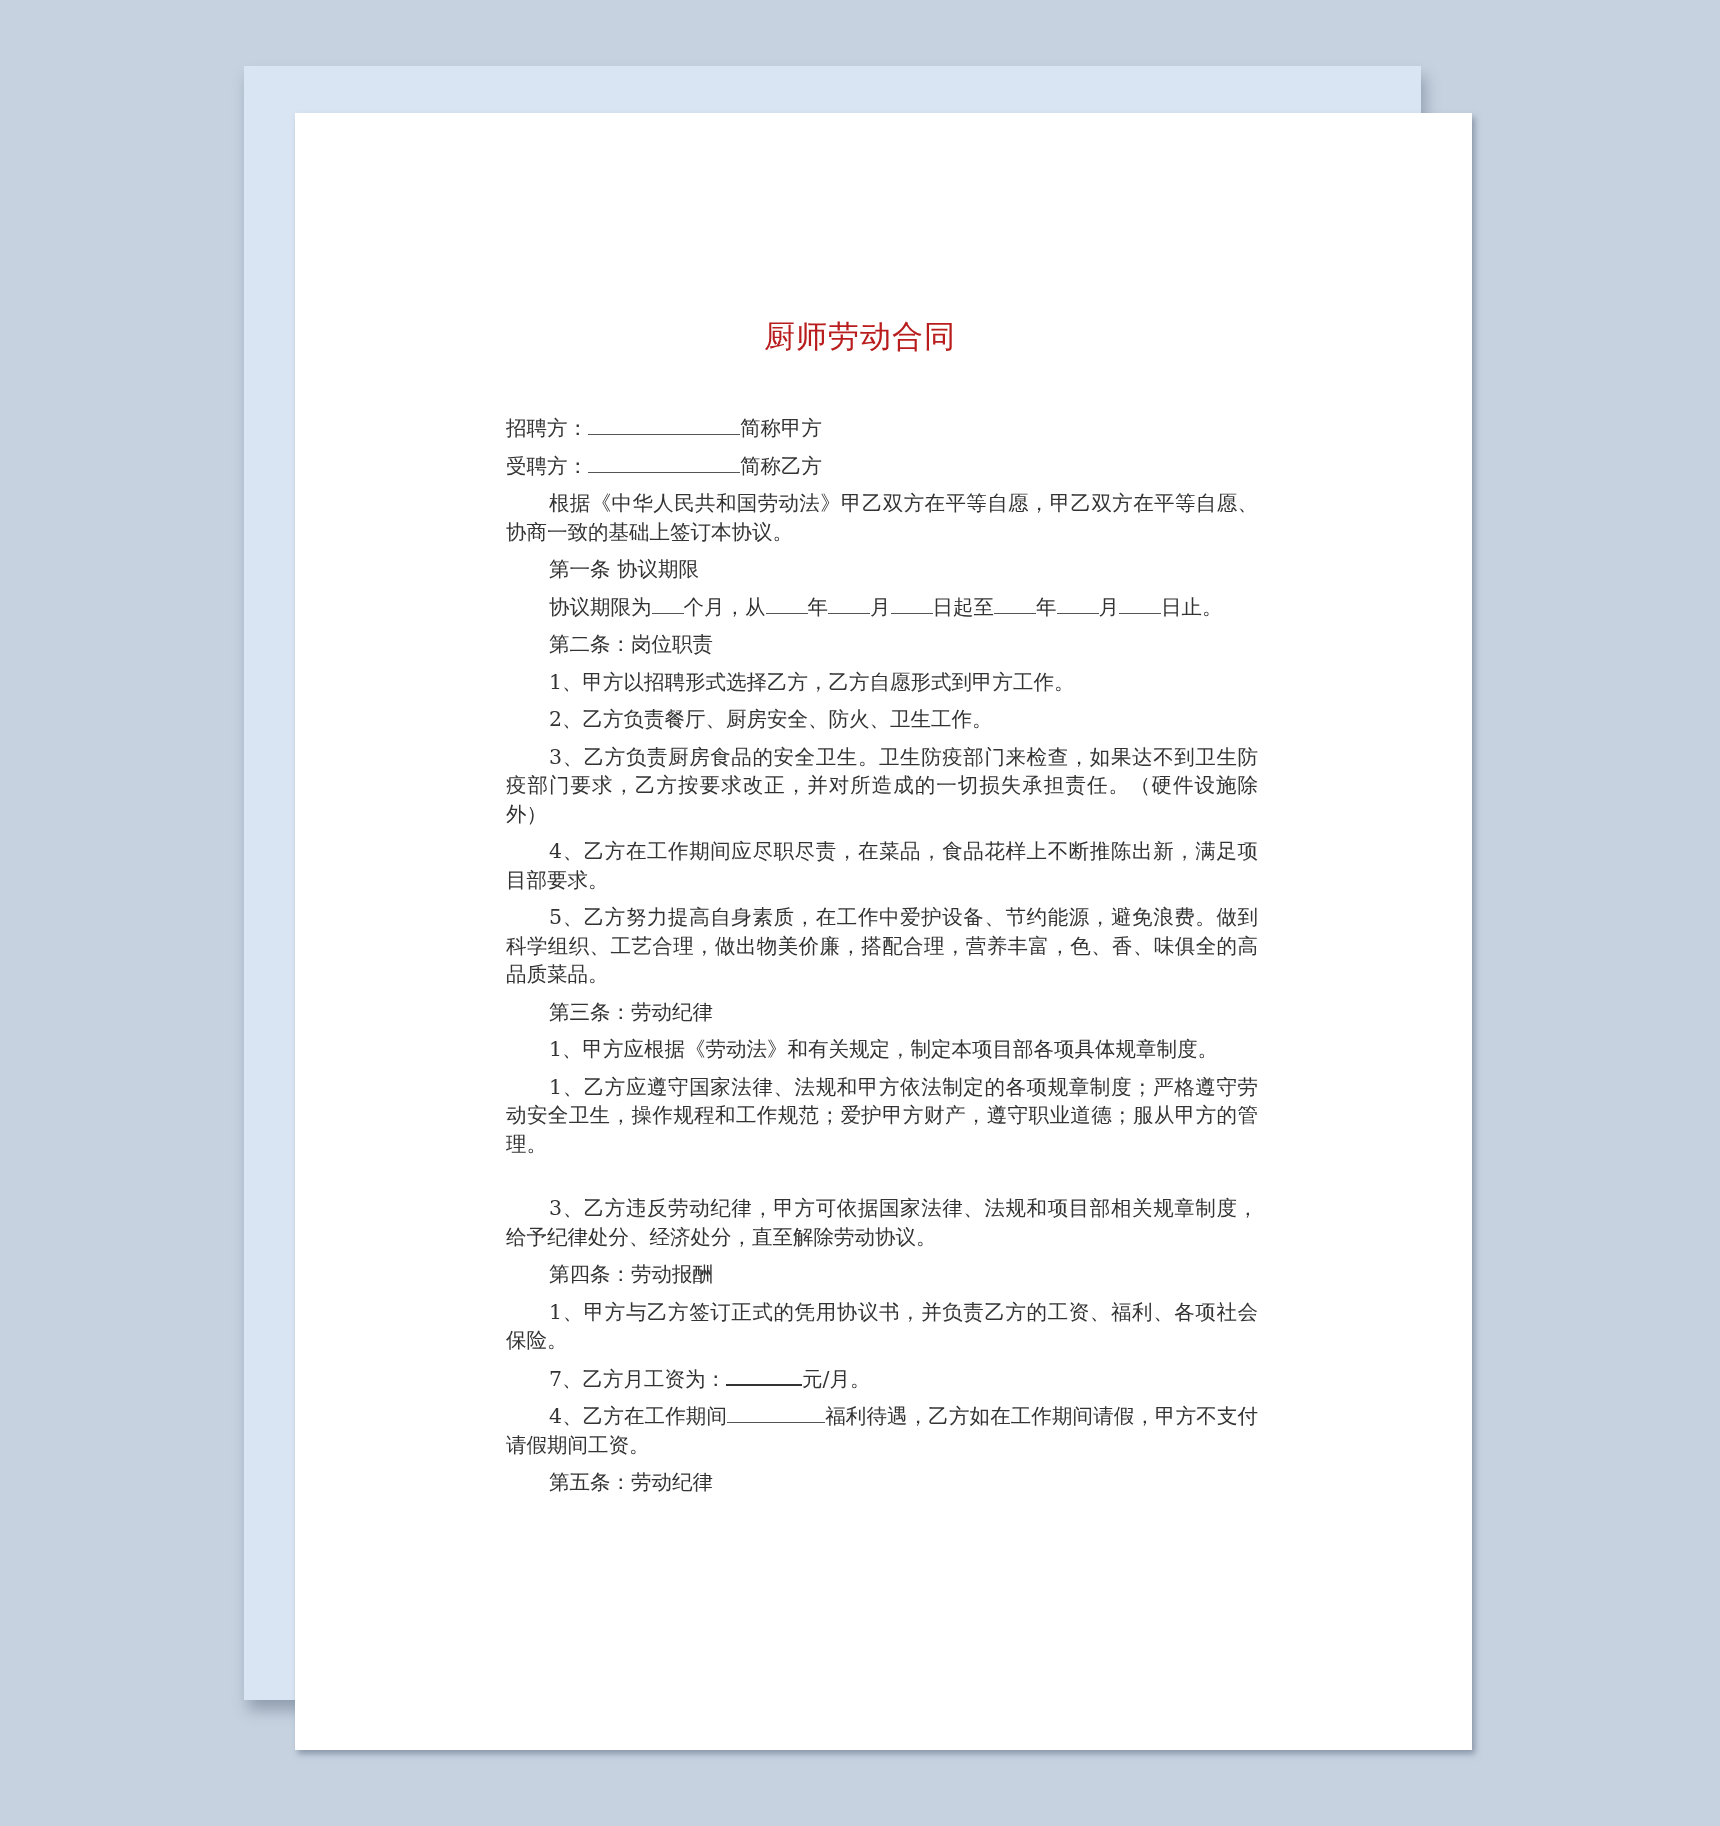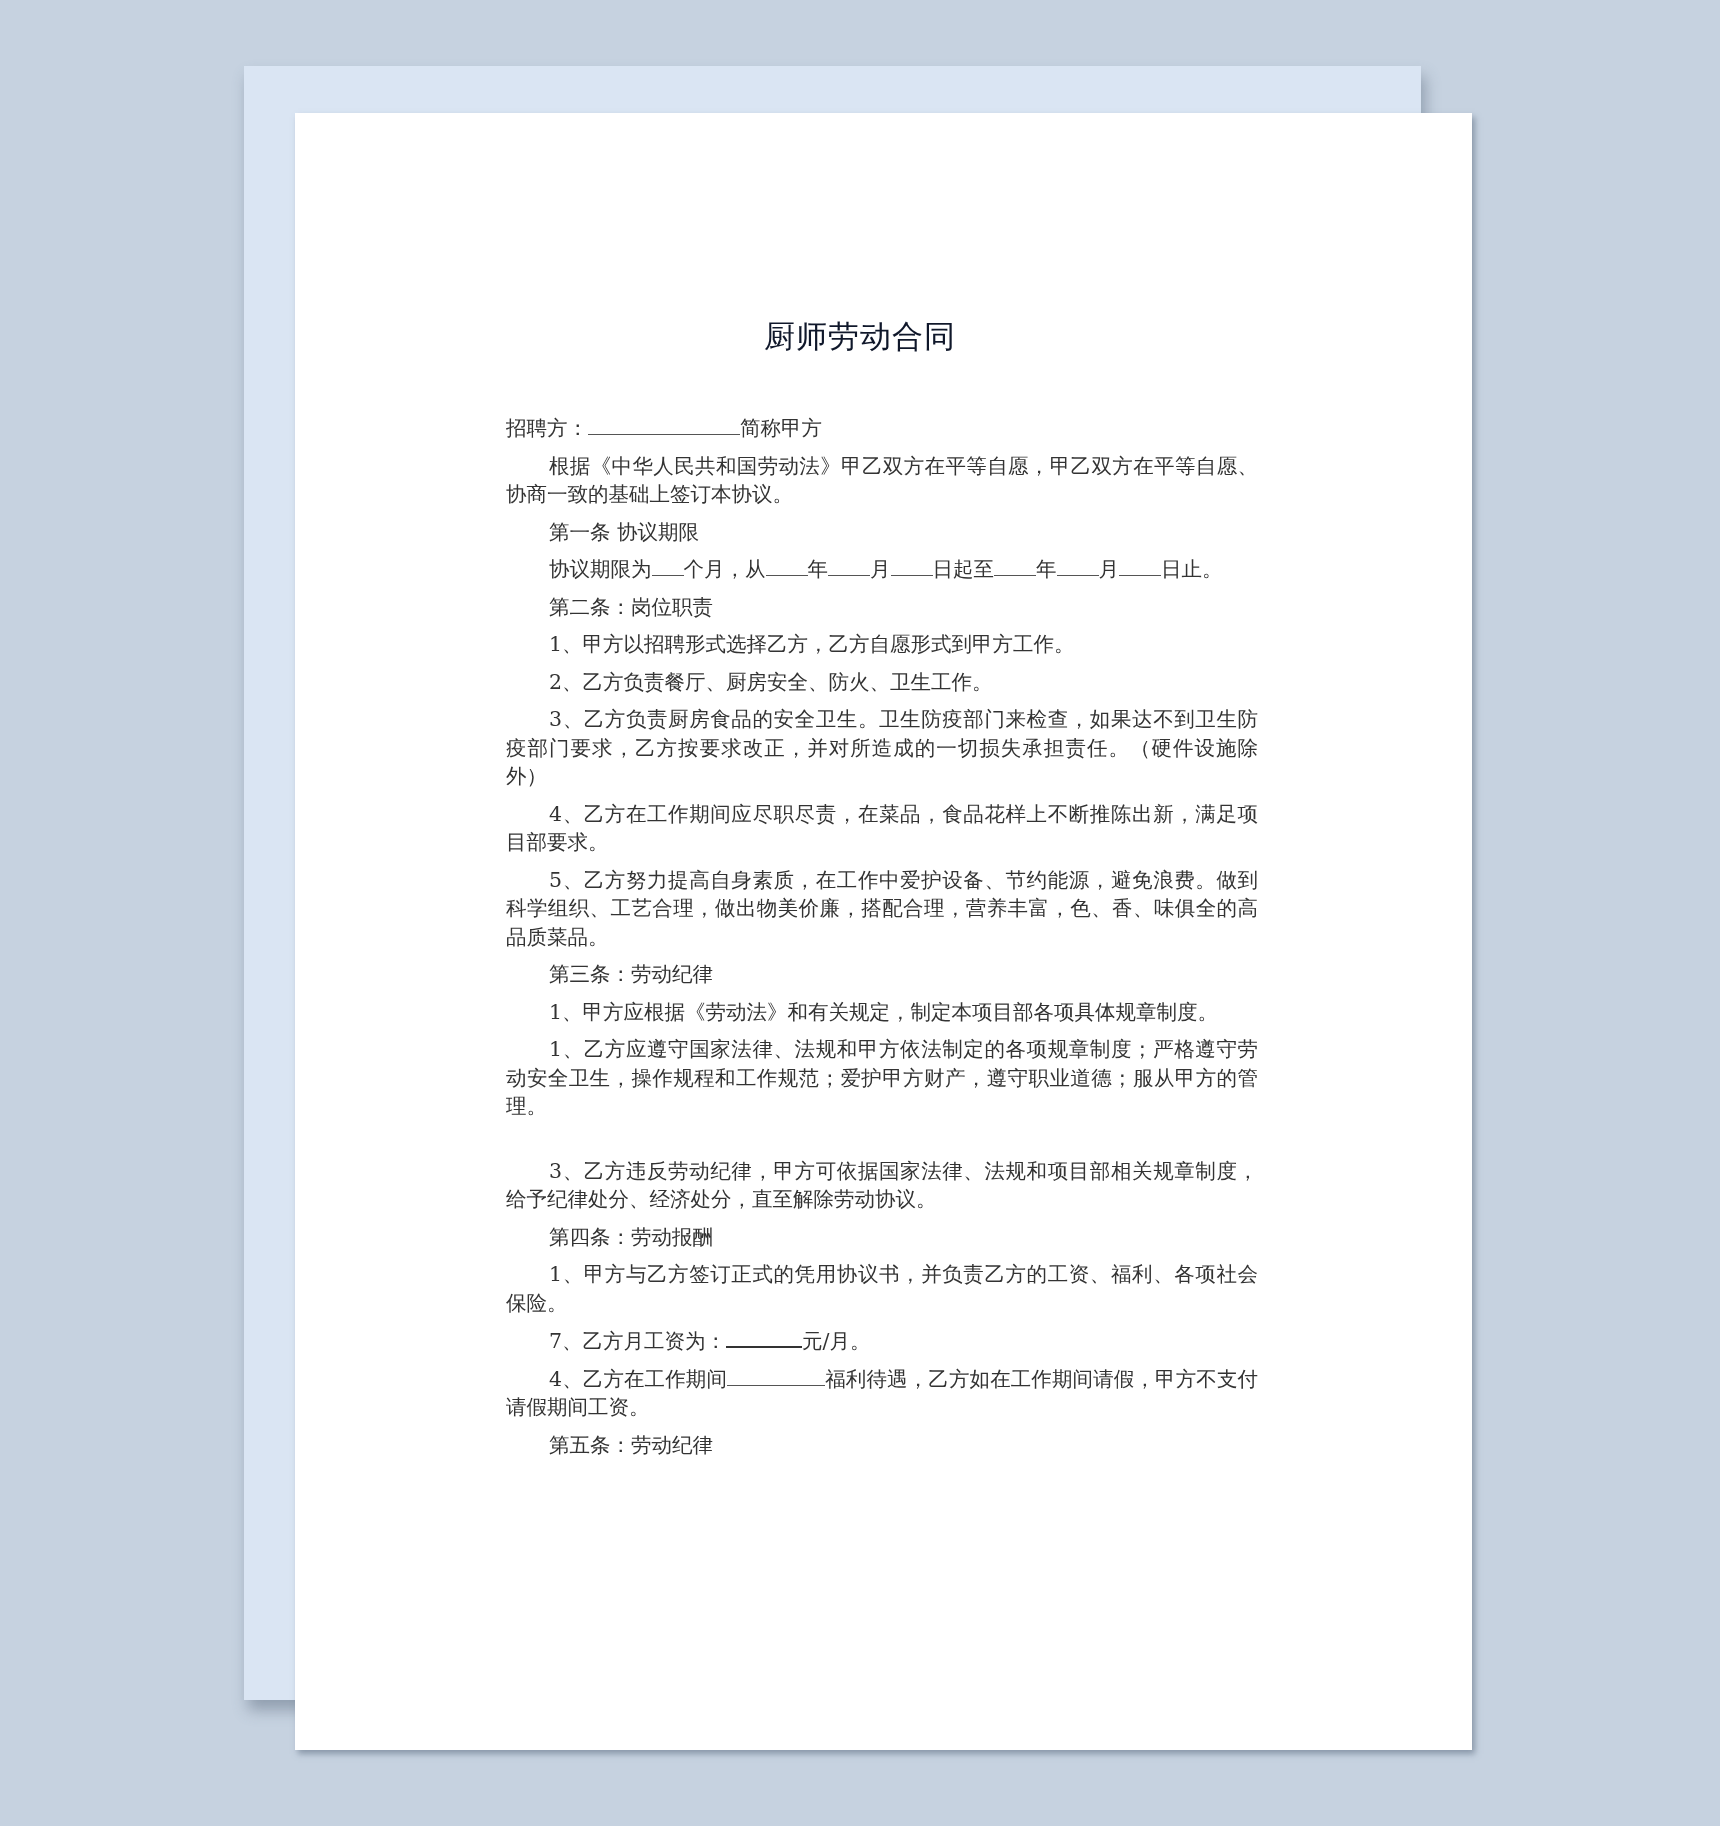--- a/index.html
+++ b/index.html
@@ -16,21 +16,21 @@
       box-shadow: 4px 10px 14px rgba(80,95,115,0.45);
     }
     .front-page {
       position: absolute; left: 295px; top: 113px;
       width: 1177px; height: 1637px;
       background: #ffffff;
       box-shadow: 3px 4px 6px rgba(90,105,125,0.55);
     }
     .doc-title {
       position: absolute; left: 0; right: 0; top: 316px;
-      text-align: center; font-size: 31px; color: #0f172a;
+      text-align: center; font-size: 31px; color: #b91c1c;
       letter-spacing: 1px;
     }
     .body {
       position: absolute; left: 506px; top: 414px; width: 752px;
       font-size: 20.5px; color: #333; line-height: 28.5px;
     }
     .p { margin: 0 0 9px 0; text-align: justify; }
     .ind { text-indent: 43px; }
     .gap { height: 27px; }
     .blank { display: inline-block; border-bottom: 1px solid #555; height: 20px; vertical-align: baseline; }
@@ -40,20 +40,21 @@
 <body>
 
 <div class="back-page"></div>
 
 <div class="front-page"></div>
 
 <div class="doc-title">厨师劳动合同</div>
 
 <div class="body">
   <p class="p"><span>招聘方：</span><span class="blank" style="width:152px"></span><span>简称甲方</span></p>
+  <p class="p"><span>受聘方：</span><span class="blank" style="width:152px"></span><span>简称乙方</span></p>
   <p class="p ind">根据《中华人民共和国劳动法》甲乙双方在平等自愿，甲乙双方在平等自愿、协商一致的基础上签订本协议。</p>
 
   <p class="p ind">第一条  协议期限</p>
   <p class="p ind"><span>协议期限为</span><span class="blank" style="width:32px"></span><span>个月，从</span><span class="blank" style="width:42px"></span><span>年</span><span class="blank" style="width:42px"></span><span>月</span><span class="blank" style="width:42px"></span><span>日起至</span><span class="blank" style="width:42px"></span><span>年</span><span class="blank" style="width:42px"></span><span>月</span><span class="blank" style="width:42px"></span><span>日止。</span></p>
 
   <p class="p ind">第二条：岗位职责</p>
   <p class="p ind">1、甲方以招聘形式选择乙方，乙方自愿形式到甲方工作。</p>
   <p class="p ind">2、乙方负责餐厅、厨房安全、防火、卫生工作。</p>
   <p class="p ind">3、乙方负责厨房食品的安全卫生。卫生防疫部门来检查，如果达不到卫生防疫部门要求，乙方按要求改正，并对所造成的一切损失承担责任。（硬件设施除外）</p>
   <p class="p ind">4、乙方在工作期间应尽职尽责，在菜品，食品花样上不断推陈出新，满足项目部要求。</p>

